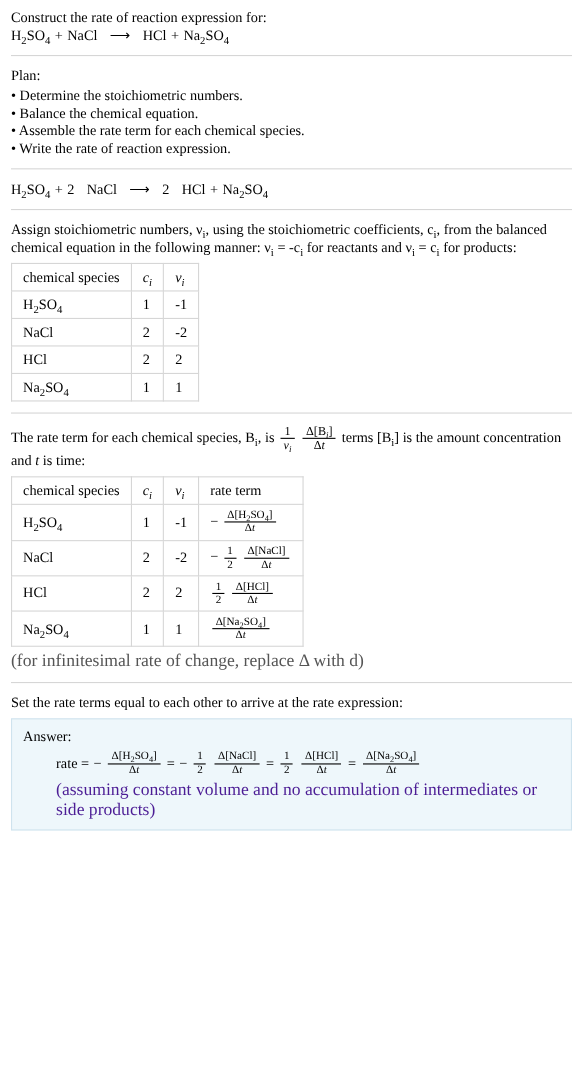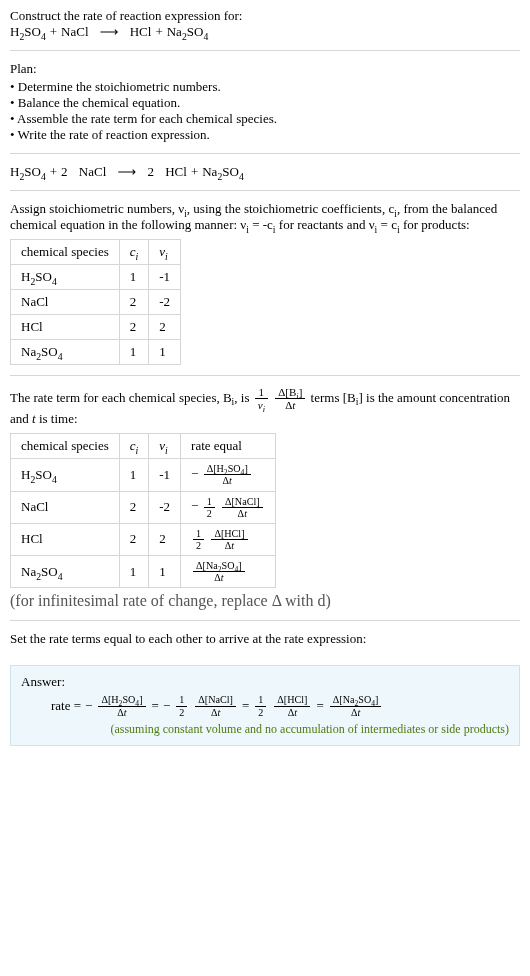--- a/index.html
+++ b/index.html
@@ -45,21 +45,21 @@
   }
   .small-note {
     font-size: 16px;
     color: #555;
     margin-top: 2px;
   }
   .answer-box {
     background: #eef7fb;
     border: 1px solid #cfe3ee;
     padding: 8px 10px;
-    margin-top: 18px;
+    margin-top: 6px;
   }
   .answer-box .ans-label {
     margin-bottom: 4px;
   }
   .indent {
     padding-left: 30px;
   }
   .frac {
     display: inline-block;
     vertical-align: middle;
@@ -211,21 +211,21 @@
       </span>
       <span> terms [B</span><sub>i</sub><span>] is the amount concentration and </span><i>t</i><span> is time:</span>
     </div>
 
     <table class="dtable">
       <tbody>
           <tr>
         <th>chemical species</th>
         <th><i>c<sub>i</sub></i></th>
         <th><i>ν<sub>i</sub></i></th>
-        <th>rate equal</th>
+        <th>rate term</th>
       </tr>
       <tr>
         <td>H<sub>2</sub>SO<sub>4</sub></td>
         <td>1</td>
         <td>-1</td>
         <td>
           <span class="nowrap">−
             <span class="frac frac-sm"><span class="num">Δ[H<sub>2</sub>SO<sub>4</sub>]</span><span class="den">Δ<i>t</i></span></span>
           </span>
         </td>
@@ -299,17 +299,17 @@
         <span class="frac frac-sm">
             <span class="num">Δ[HCl]</span>
             <span class="den">Δ<i>t</i></span>
           </span>
         <span>=</span>
         <span class="frac frac-sm">
             <span class="num">Δ[Na<sub>2</sub>SO<sub>4</sub>]</span>
             <span class="den">Δ<i>t</i></span>
           </span>
       </div>
-      <div class="indent small-note" style="color:#4d7c0f; font-size:12px; margin-top:4px;text-align:right;">(assuming constant volume and no accumulation of intermediates or side products)</div>
+      <div class="indent small-note" style="color:#4c1d95; font-size:16px; margin-top:4px;">(assuming constant volume and no accumulation of intermediates or side products)</div>
     </div>
   </div>
 
 </div>
 
 </body></html>

